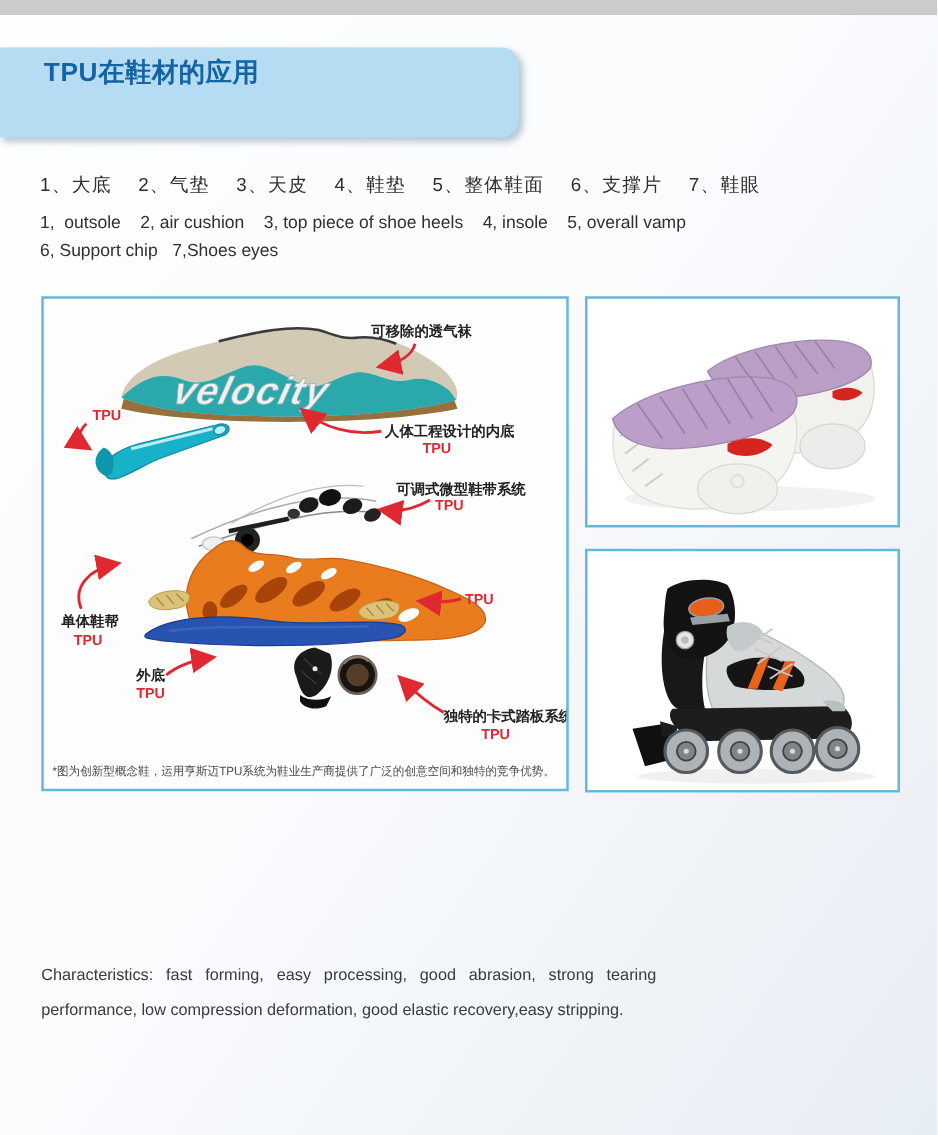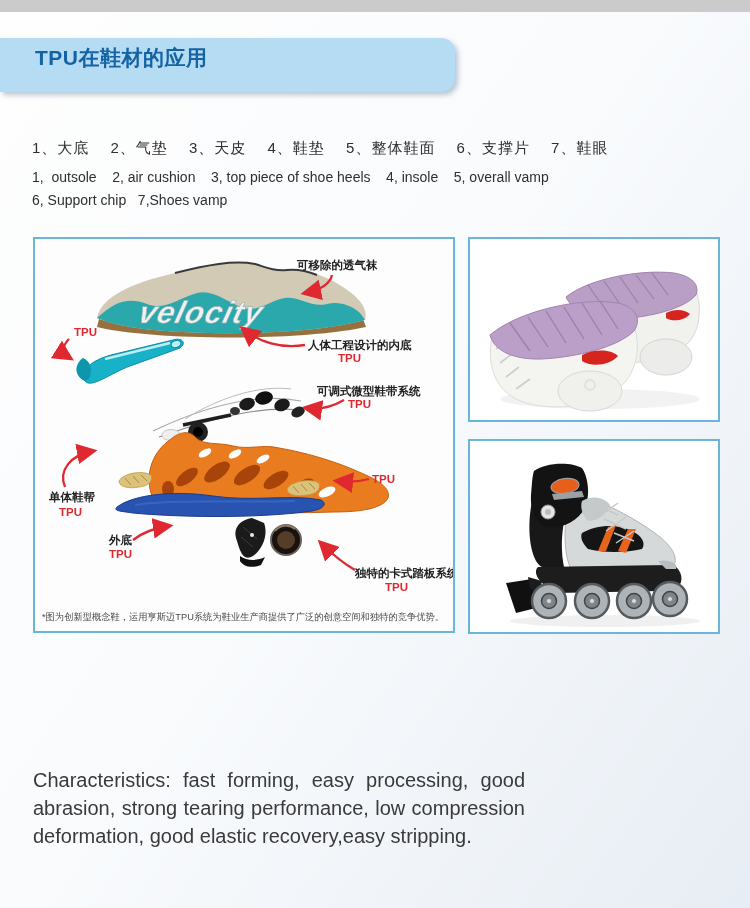--- a/index.html
+++ b/index.html
@@ -1,53 +1,53 @@
 <!DOCTYPE html>
 <html><head>
 <meta charset="utf-8">
 <style>
   html,body{margin:0;padding:0;}
   body{font-family:"Liberation Sans","DejaVu Sans",sans-serif;}
   #page{position:relative;width:750px;height:908px;overflow:hidden;
         background:linear-gradient(125deg,#fefefe 0%,#f9fbfd 48%,#e7edf4 100%);}
   .topbar{position:absolute;left:0;top:0;width:750px;height:12px;background:#cbcbcb;}
-  .banner{position:absolute;left:0;top:38px;width:415px;height:54px;background:#b5dcf2;
-          border-radius:0 14px 14px 0;box-shadow:3px 3px 5px rgba(120,145,170,.5);padding-left:40px;}
+  .banner{position:absolute;left:0;top:38px;width:415px;height:72px;background:#b5dcf2;
+          border-radius:0 14px 14px 0;box-shadow:3px 3px 5px rgba(120,145,170,.5);}
   .banner .title{position:absolute;left:35px;top:6px;font-size:21px;font-weight:bold;color:#1463a5;letter-spacing:.5px;}
   .banner .subtitle{position:absolute;left:35px;top:36px;font-size:14.5px;color:#1b80c4;}
   .pre{white-space:pre;text-align:center;}
   .parts-cn{position:absolute;left:32px;top:139px;font-size:15px;color:#2f2f2f;letter-spacing:1px;}
   .parts-en{position:absolute;left:32px;top:166px;font-size:14px;color:#2f2f2f;line-height:23px;}
   .panel{position:absolute;background:#fdfdfd;border:2px solid #68b7d8;box-sizing:border-box;}
   .diagram-panel{left:33px;top:237px;width:422px;height:396px;}
   .rpanel1{left:468px;top:237px;width:252px;height:185px;background:#ffffff;}
   .rpanel2{left:468px;top:439px;width:252px;height:195px;background:#ffffff;}
   .chars-cn{position:absolute;left:33px;top:696px;width:516px;font-size:16.2px;color:#3a3a3a;line-height:27px;letter-spacing:.5px;}
-  .chars-en{position:absolute;left:33px;top:766px;width:492px;font-size:20px;color:#3a3a3a;line-height:28px;text-align:justify;}
+  .chars-en{position:absolute;left:33px;top:766px;width:492px;font-size:13px;color:#3a3a3a;line-height:28px;text-align:justify;}
   svg{display:block;}
   svg text{font-family:"Liberation Sans","DejaVu Sans",sans-serif;}
   .lbl{fill:#222222;font-weight:bold;font-size:11.5px;}
   .tpu{fill:#e02830;font-weight:bold;font-size:11.5px;}
   .redline{stroke:#e02830;stroke-width:2.3;fill:none;}
 </style>
 </head>
 <body>
 
 <div id="page">
 
   <div class="topbar"></div>
 
   <div class="banner">
     <div class="title">TPU在鞋材的应用</div>
   </div>
 
   <div>
     <div class="parts-cn pre">1、大底　 2、气垫 　3、天皮 　4、鞋垫 　5、整体鞋面 　6、支撑片 　7、鞋眼</div>
     <div class="parts-en pre" style="top:166px">1,  outsole    2, air cushion    3, top piece of shoe heels    4, insole    5, overall vamp</div>
-    <div class="parts-en pre" style="top:189px">6, Support chip   7,Shoes vamp</div>
+    <div class="parts-en pre" style="top:189px">6, Support chip   7,Shoes eyes</div>
   </div>
 
   <div class="panel diagram-panel">
     <svg width="418" height="392" viewBox="0 0 418 392">
       <defs>
         <marker id="ah" markerWidth="9" markerHeight="9" refX="7" refY="4.5" orient="auto">
           <path d="M0,0 L9,4.5 L0,9 Z" fill="#e02830"></path>
         </marker>
       </defs>
 

